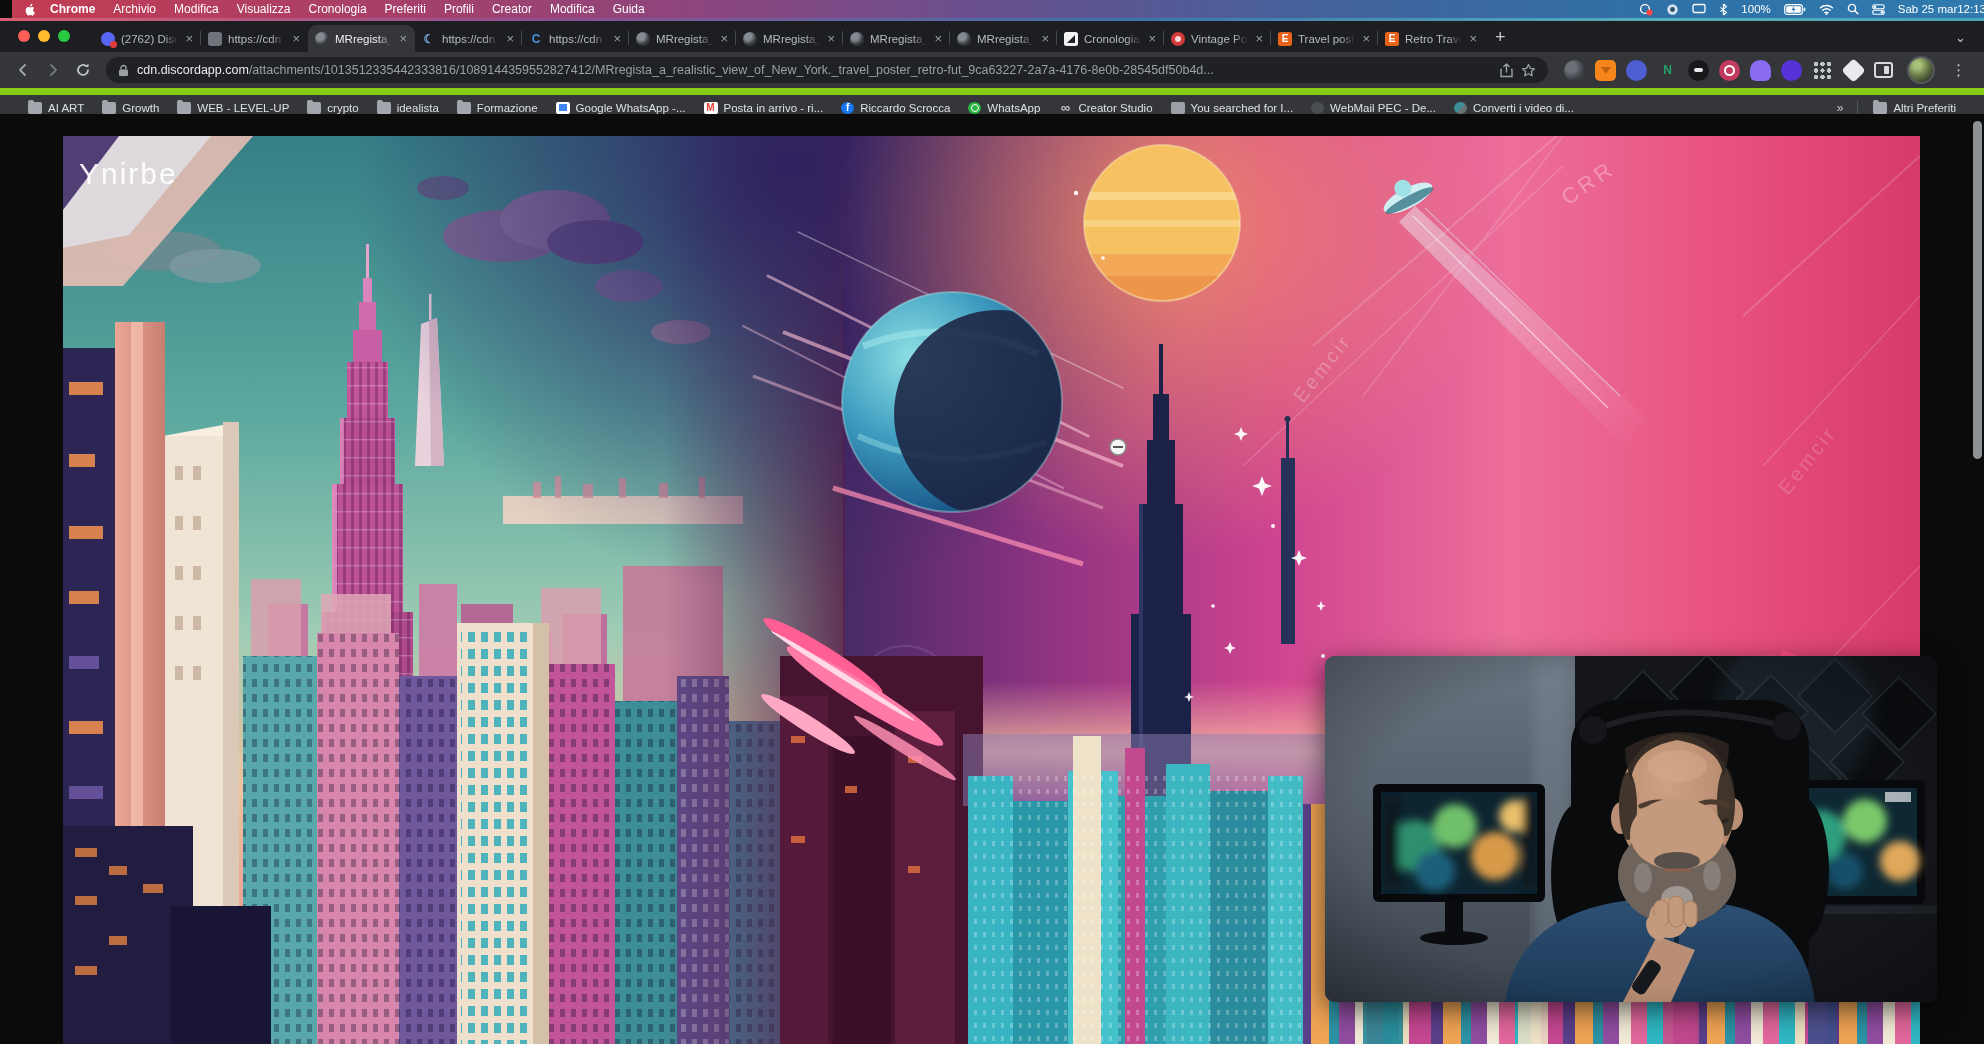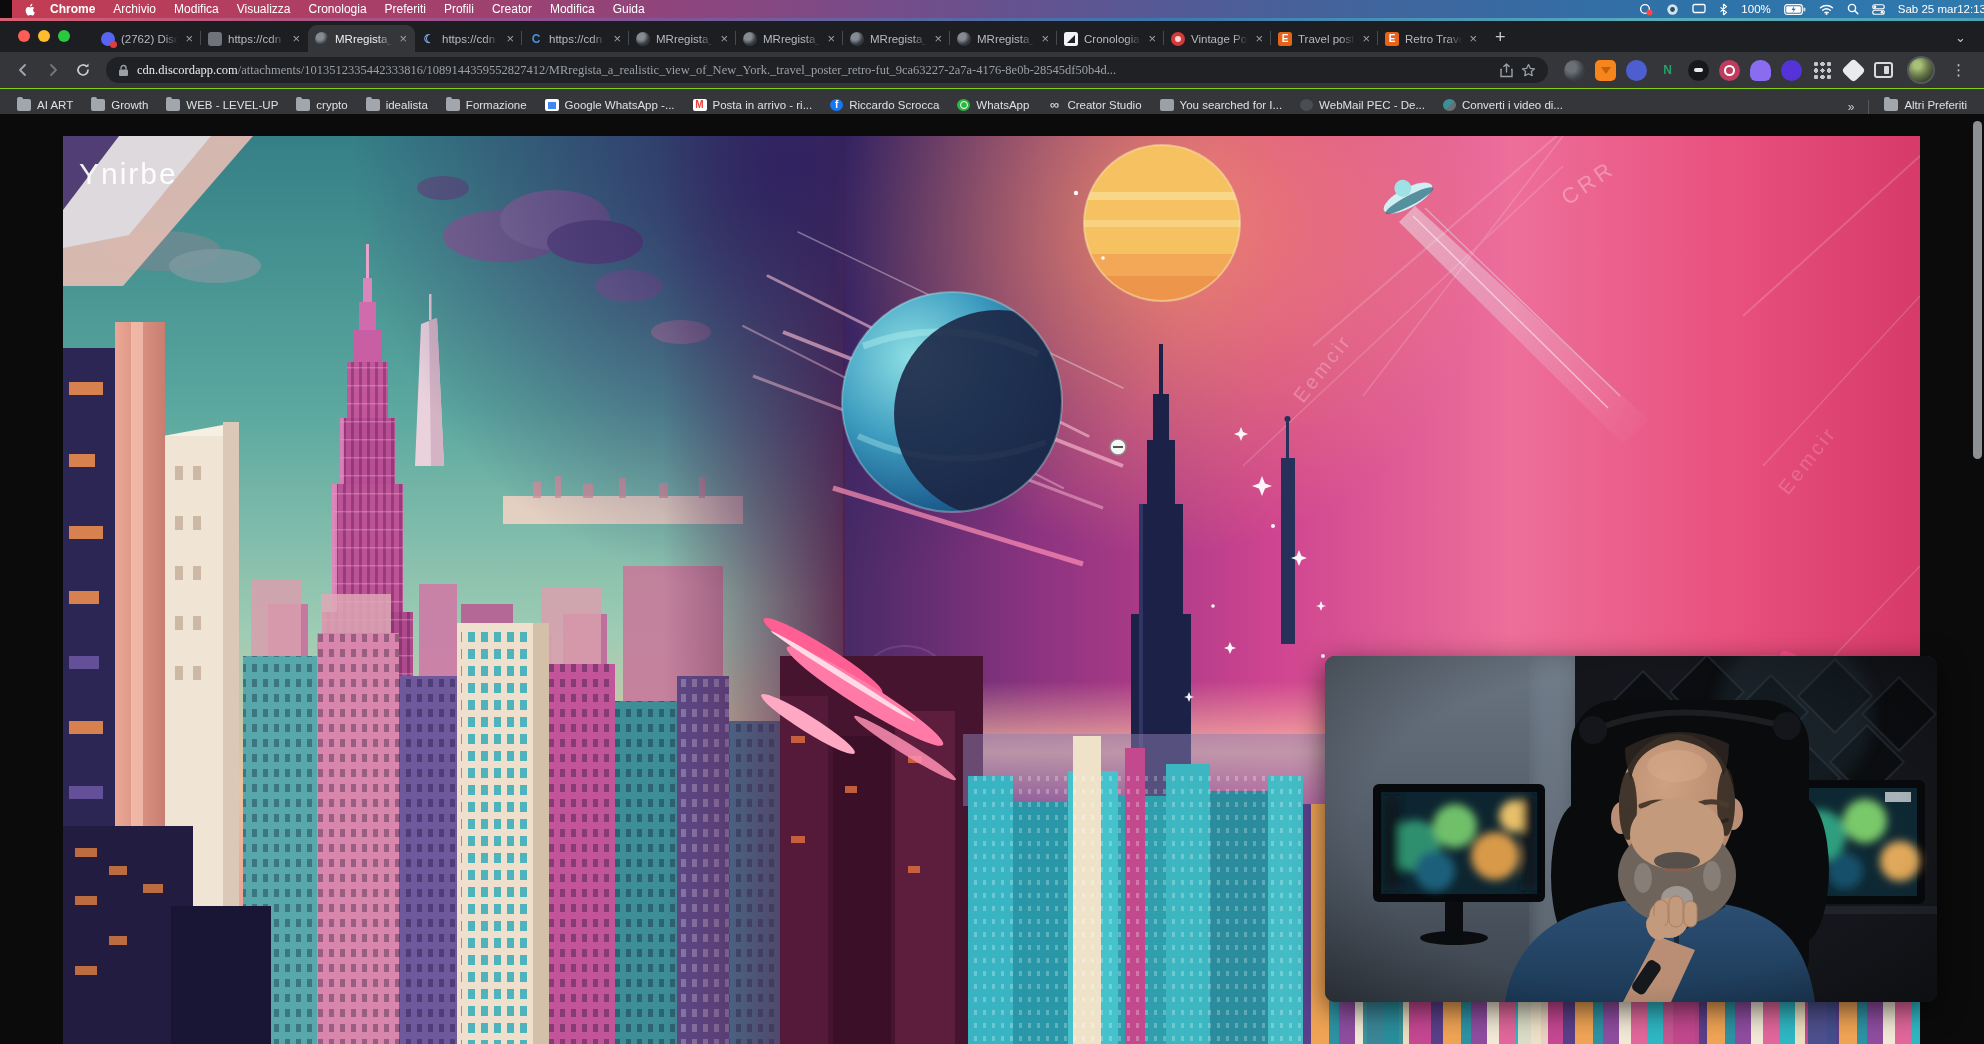--- a/index.html
+++ b/index.html
@@ -46,21 +46,21 @@
   .fav-etsy{background:#e8631a;border-radius:2.5px;color:#fff;}
   .newtab{color:#c8cacc;font-size:18px;padding:0 10px 4px 10px;}
   .tabsearch{margin-left:auto;color:#c8cacc;font-size:13px;padding:0 10px 7px 0;}
 
   
   .toolbar{height:36px;background:#35363a;display:flex;align-items:center;padding:0 10px;gap:4px;}
   .navbtn{width:26px;height:26px;display:flex;align-items:center;justify-content:center;border-radius:50%;}
   .urlbar{flex:1;height:26px;background:#202124;border-radius:13px;display:flex;align-items:center;
           padding:0 12px;gap:8px;min-width:0;margin:0 6px;}
   .url{font-size:12.5px;color:#9aa0a6;white-space:nowrap;overflow:hidden;flex:1;min-width:0;
-       -webkit-mask-image:linear-gradient(90deg,#000 92%,transparent);mask-image:linear-gradient(90deg,#000 92%,transparent);font-family:Liberation Serif, serif;}
+       -webkit-mask-image:linear-gradient(90deg,#000 92%,transparent);mask-image:linear-gradient(90deg,#000 92%,transparent);}
   .url .host{color:#e8eaed;}
   .pillico{flex:0 0 auto;display:flex;align-items:center;}
   .exts{display:flex;align-items:center;gap:10px;padding:0 6px;}
   .ext{width:21px;height:21px;border-radius:50%;position:relative;display:flex;align-items:center;justify-content:center;
        font-size:12px;font-weight:bold;}
   .ext-globe-dark{background:radial-gradient(circle at 35% 35%,#6a7076 25%,#3a3d42 65%);}
   .ext-metamask{background:#f6851b;border-radius:5px;}
   .ext-metamask::after{content:"";border-left:5px solid transparent;border-right:5px solid transparent;border-top:7px solid #c26210;}
   .ext-wave-blue{background:#4d5fd0;}
   .ext-n-green{color:#27a06a;}
@@ -81,22 +81,22 @@
       radial-gradient(circle 2.2px at 10.5px 17px,#c3c7cd 95%,transparent),
       radial-gradient(circle 2.2px at 17px 17px,#c3c7cd 95%,transparent);}
   .ext-shape-white{background:#e8eaed;border-radius:5px;transform:rotate(45deg) scale(.82);}
   .ext-side-panel{border:2px solid #d8dadd;border-radius:3px;width:15px;height:12px;}
   .ext-side-panel::after{content:"";position:absolute;right:2px;top:2px;bottom:2px;width:5px;background:#d8dadd;border-radius:1px;}
   .avatar{width:24px;height:24px;border-radius:50%;flex:0 0 auto;margin:0 4px;
           background:radial-gradient(circle at 35% 30%,#a8c17a 15%,#6d7d4b 45%,#33402a 80%);border:2px solid #55585c;}
   .kebab{color:#c8cacc;font-size:15px;padding:0 8px;letter-spacing:0;}
 
   
-  .bookmarksbar{height:25px;background:#35363a;border-top:1px solid #84cc16;display:flex;align-items:flex-end;
-                padding:0 8px;font-size:11.5px;color:#dde0e3;}
+  .bookmarksbar{height:25px;background:#35363a;border-top:7px solid #84cc16;display:flex;align-items:center;
+                padding:0 19px;font-size:11.5px;color:#dde0e3;}
   .bm{display:flex;align-items:center;gap:6px;padding:3px 9px;border-radius:4px;white-space:nowrap;}
   .bm-ico{width:14px;height:12px;position:relative;flex:0 0 auto;display:flex;align-items:center;justify-content:center;
           font-size:10px;font-weight:bold;line-height:12px;}
   .ico-folder{background:#a2a7ad;border-radius:2px;}
   .ico-folder::before{content:"";position:absolute;left:0;top:-2px;width:6px;height:3px;background:#a2a7ad;border-radius:2px 2px 0 0;}
   .ico-gcal{background:#fff;border-radius:2px;}
   .ico-gcal::after{content:"";width:8px;height:7px;background:#4285f4;}
   .ico-gmail{background:#fff;border-radius:2px;color:#ea4335;}
   .ico-fb{background:#1877f2;border-radius:50%;width:13px;color:#fff;}
   .ico-wa{background:#2bb741;border-radius:50%;width:13px;}

